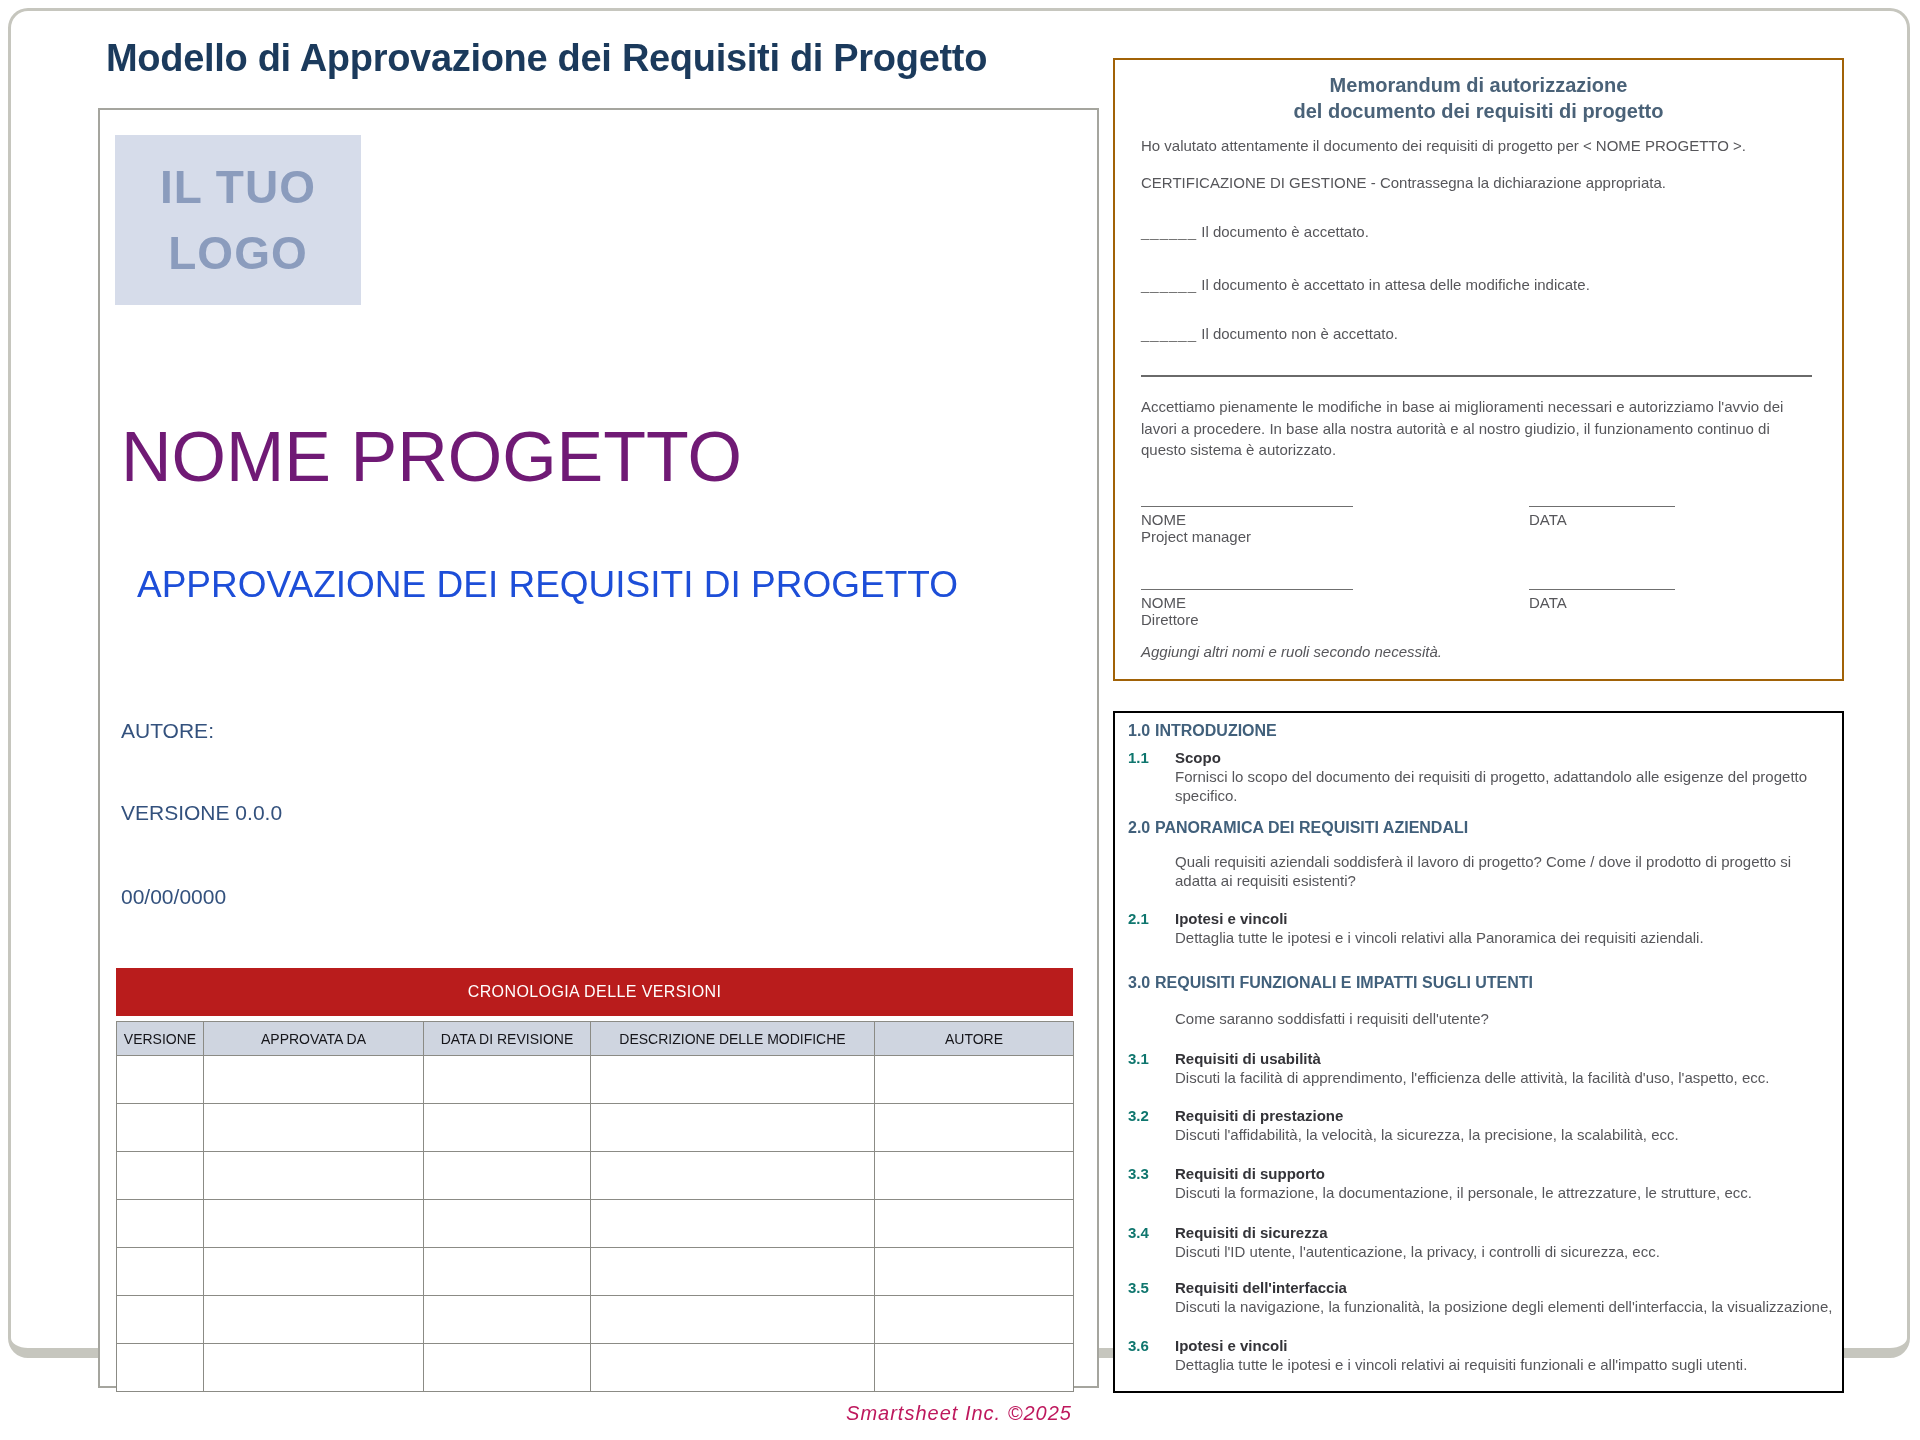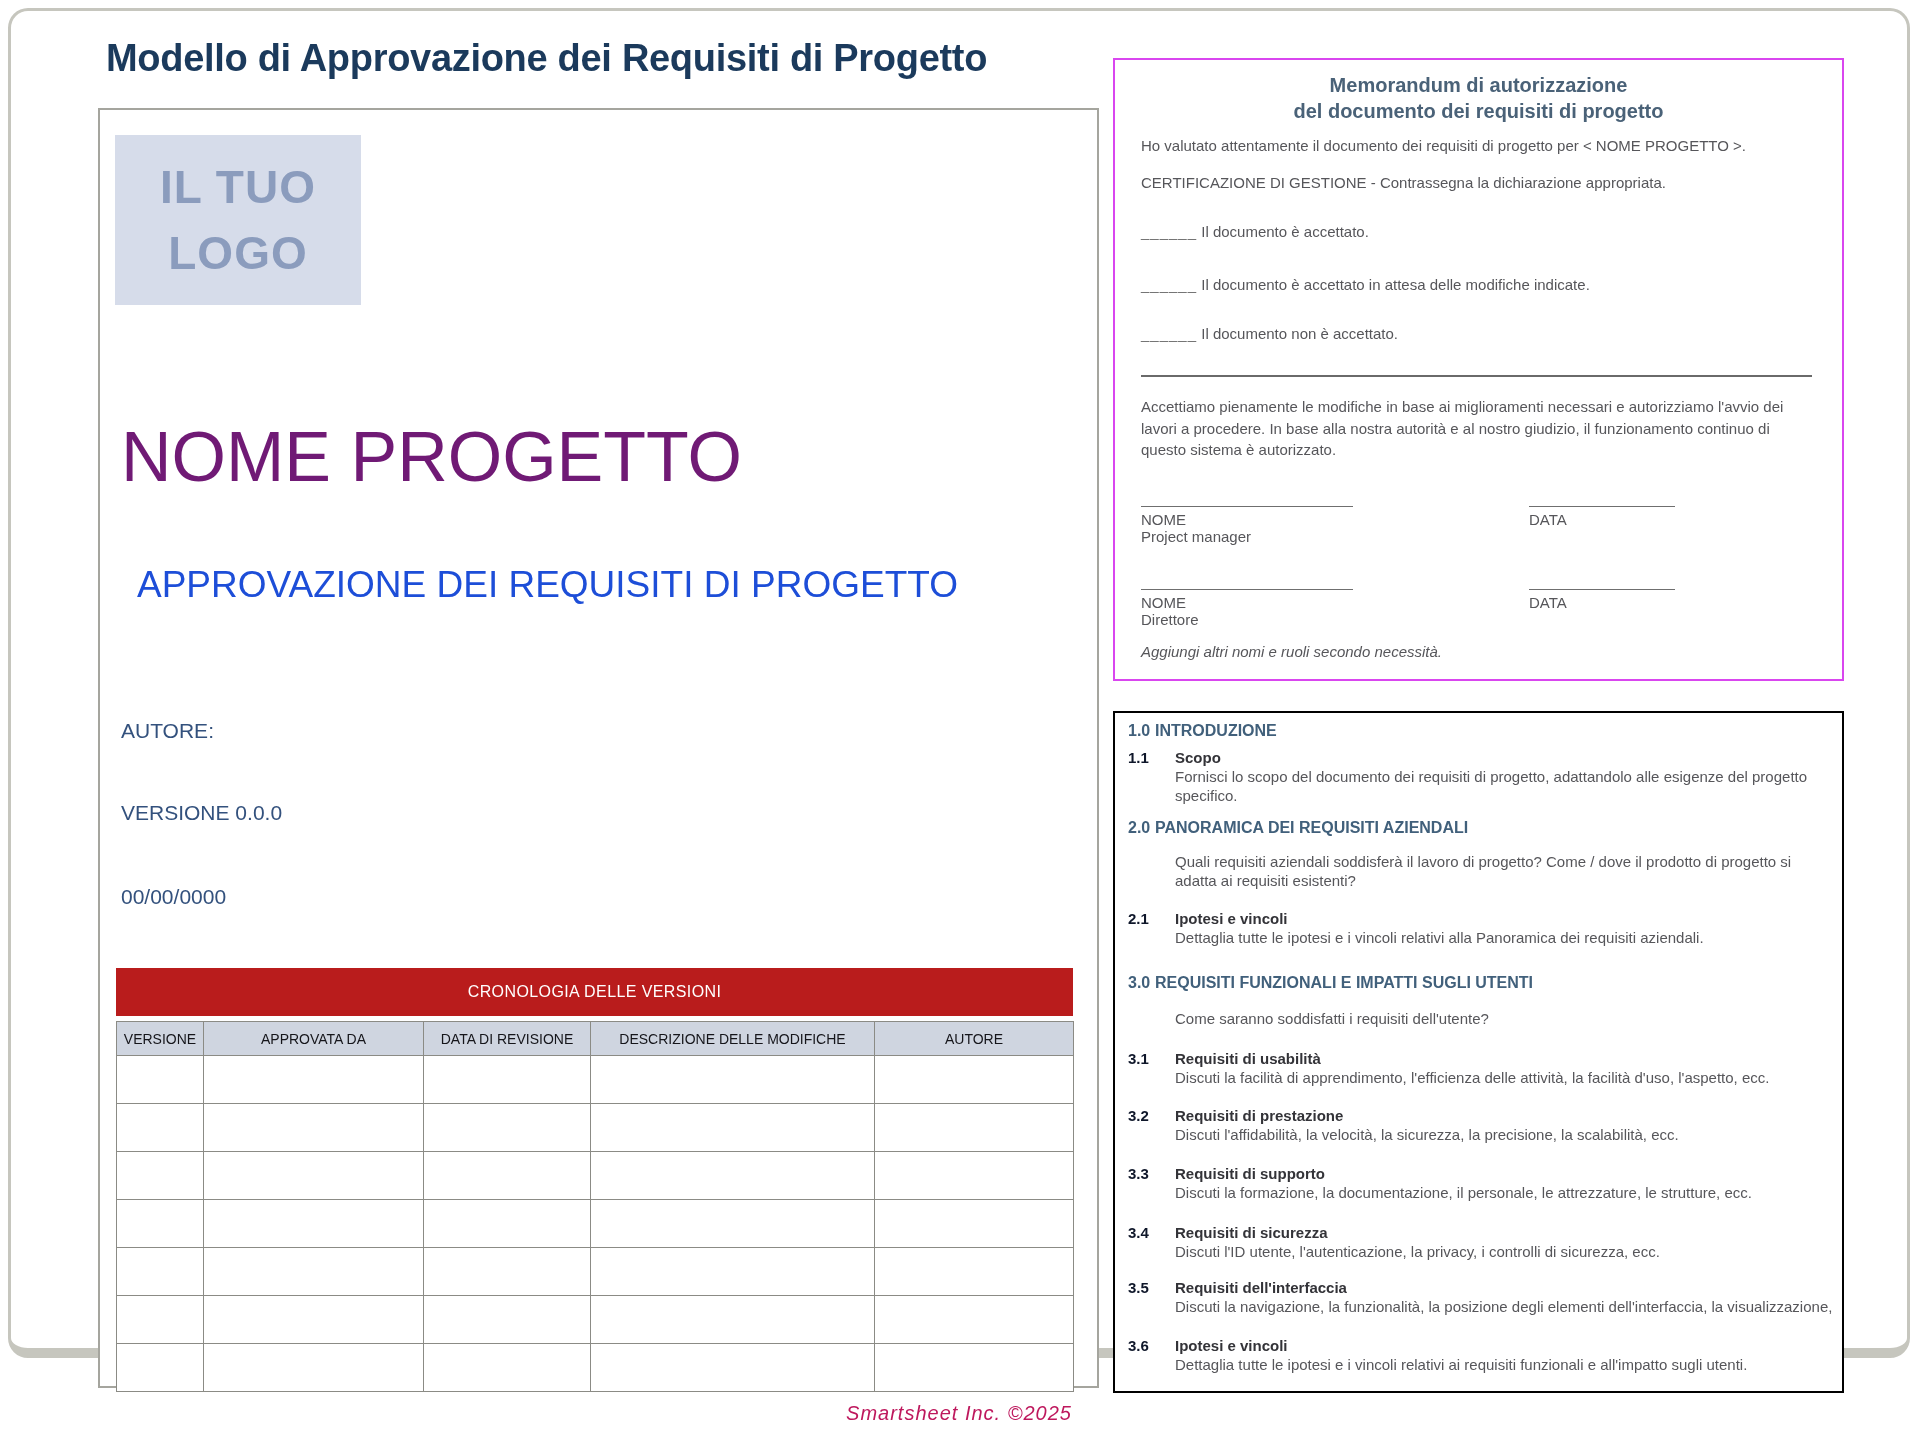--- a/index.html
+++ b/index.html
@@ -47,41 +47,41 @@
   }
   .vtable table{border-collapse:collapse;width:100%;margin-top:5px;table-layout:fixed;}
   .vtable th{
     background:#cfd5e0;border:1.5px solid #8b8b85;height:33px;font-size:14px;
     color:#15151a;font-weight:normal;padding:0 2px;
   }
   .vtable td{border:1.5px solid #8b8b85;height:45px;background:#ffffff;}
   
   .memo{
     position:absolute;left:1102px;top:47px;width:731px;height:623px;
-    box-sizing:border-box;border:2px solid #d946ef;background:#ffffff;
+    box-sizing:border-box;border:2px solid #a16207;background:#ffffff;
     font-size:15px;color:#56565a;
   }
   .memo .abs{position:absolute;white-space:nowrap;}
   .memo-title{left:0;right:0;text-align:center;font-weight:bold;font-size:20px;color:#4a6278;}
   .m-blank{color:#6d6d6d;letter-spacing:1px;}
   .m-rule{position:absolute;left:26px;right:30px;border-top:2px solid #6a6a6a;}
   .m-para{position:absolute;left:26px;width:676px;line-height:21.5px;white-space:normal;}
   .sigline{position:absolute;border-top:1.5px solid #6f6f6f;height:0;}
   .m-note{font-style:italic;}
   
   .sections{
     position:absolute;left:1102px;top:700px;width:731px;height:682px;
     box-sizing:border-box;border:2px solid #000000;background:#ffffff;
     font-size:15px;color:#56565a;overflow:hidden;
   }
   .sec-row{position:absolute;left:13px;right:6px;line-height:18px;}
   .sec-major{font-weight:bold;color:#41607b;font-size:16px;white-space:nowrap;}
   .sec-major .num{display:inline-block;width:27px;}
   .sec-sub .head{font-weight:bold;color:#333338;white-space:nowrap;}
-  .sec-sub .num{display:inline-block;width:47px;font-weight:bold;color:#0f172a;}
+  .sec-sub .num{display:inline-block;width:47px;font-weight:bold;color:#0f766e;}
   .sec-sub .body{margin-left:47px;margin-top:1px;line-height:18.5px;}
   .sec-sub .body.clip{white-space:nowrap;overflow:hidden;}
   .sec-para{margin-left:47px;line-height:18.5px;}
   
   .footer{
     position:absolute;left:0;top:1391px;width:100%;text-align:center;
     font-style:italic;font-size:20px;color:#be185d;letter-spacing:1px;
   }
 </style>
 </head>

